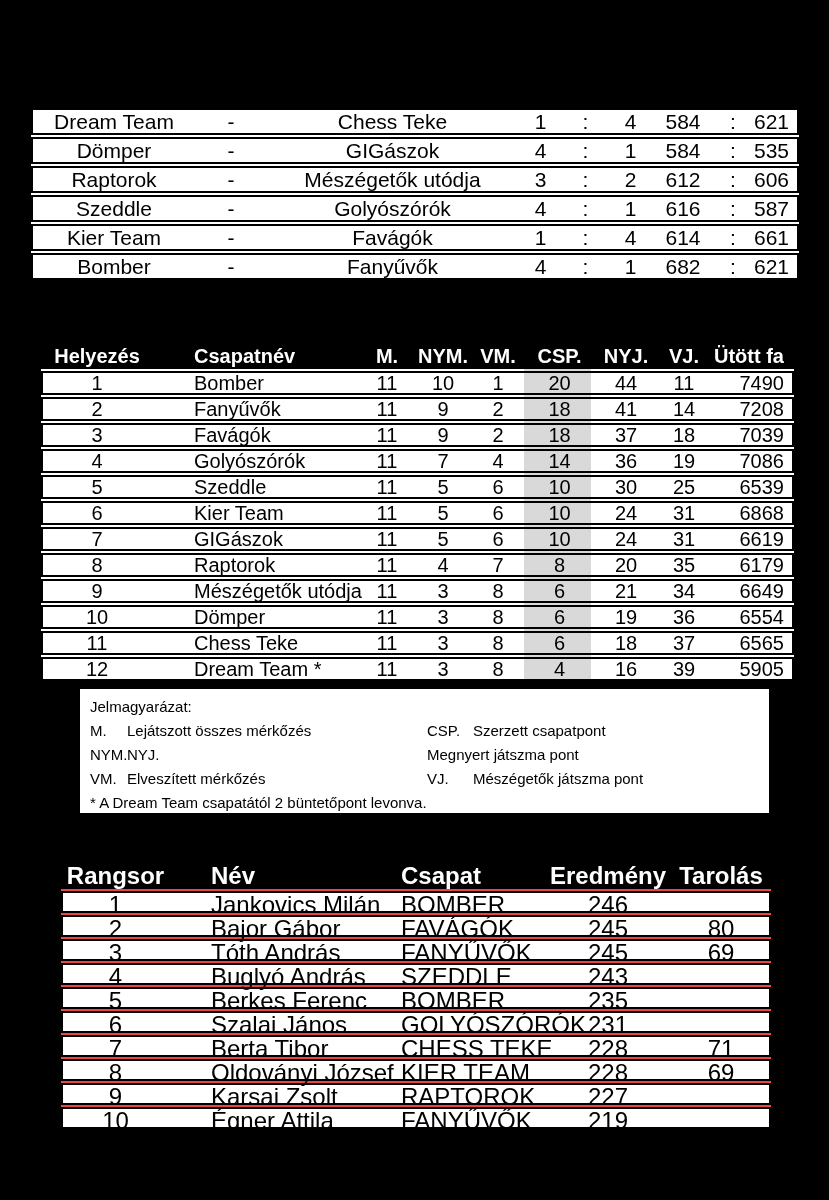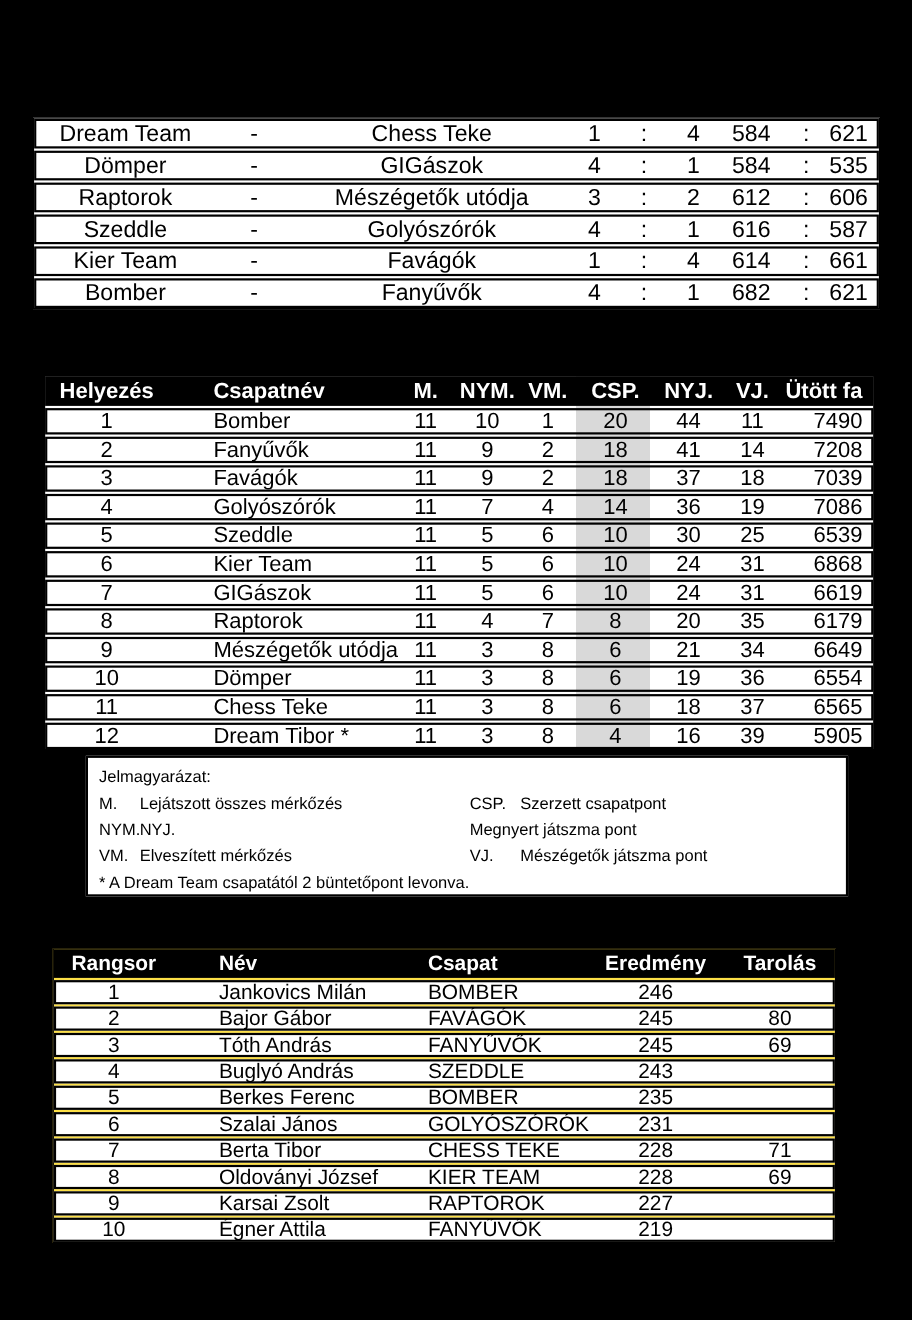--- a/index.html
+++ b/index.html
@@ -20,21 +20,21 @@
   .t1 .row:first-child { margin-top:0; }
 
   
   .t2 { left:40px; top:341px; width:755px; font-size:20px;
         background:linear-gradient(90deg,#fff 0 483px,#d9d9d9 483px 550px,#fff 550px 100%); }
   .t2 .thead, .t2 .row { grid-template-columns:108px 207px 58px 54px 56px 67px 66px 50px 1fr; }
   .t2 .thead { height:27px; }
   .t2 .row { height:24px; background:transparent; }
 
   
-  .t3 { left:48px; top:862px; width:712px; background:#fde047; font-size:19px; }
+  .t3 { left:60px; top:862px; width:712px; background:#ef4444; font-size:24px; }
   .t3 .thead, .t3 .row { grid-template-columns:105px 190px 185px 130px 1fr; }
   .t3 .thead { height:26px; }
   .t3 .row { height:22px; }
 
   .row { border:2px solid #000; margin-top:2px; background:#fff; display:grid; align-items:center; }
   .thead { background:#000; color:#fff; font-weight:bold; display:grid; align-items:center; padding:0 2px; }
   .cell { white-space:nowrap; line-height:1; overflow:visible; }
   .ctr { text-align:center; }
   .lft { text-align:left; padding-left:7px;margin-left:36px; }
   .rgt { text-align:right; padding-right:8px; }
@@ -245,21 +245,21 @@
       <div class="cell ctr">11</div>
       <div class="cell ctr">3</div>
       <div class="cell ctr">8</div>
       <div class="cell ctr">6</div>
       <div class="cell ctr">18</div>
       <div class="cell ctr">37</div>
       <div class="cell rgt">6565</div>
     </div>
     <div class="row">
       <div class="cell ctr">12</div>
-      <div class="cell lft">Dream Tibor *</div>
+      <div class="cell lft">Dream Team *</div>
       <div class="cell ctr">11</div>
       <div class="cell ctr">3</div>
       <div class="cell ctr">8</div>
       <div class="cell ctr">4</div>
       <div class="cell ctr">16</div>
       <div class="cell ctr">39</div>
       <div class="cell rgt">5905</div>
     </div>
   </div>
 

